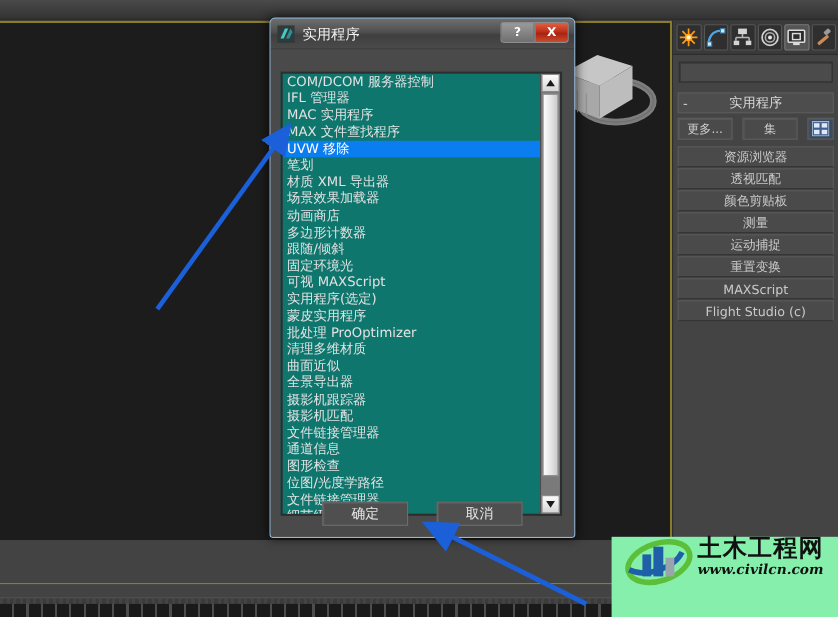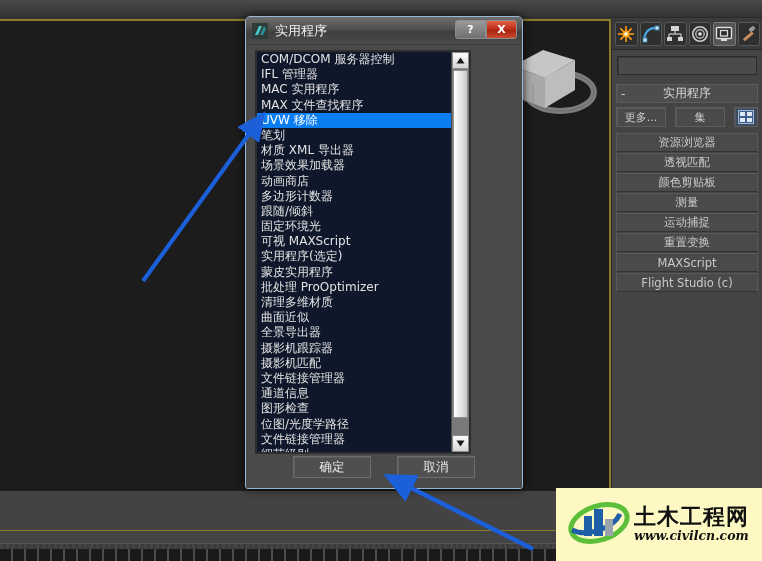--- a/index.html
+++ b/index.html
@@ -134,22 +134,22 @@
     display:flex; align-items:center; justify-content:center;
     font-size:11px; font-weight:bold; color:#fff;
   }
   .wb-help{ background:linear-gradient(180deg,#9a9a9a,#707070); border-radius:3px 0 0 3px; }
   .wb-close{ background:linear-gradient(180deg,#d8插,#a52010); border-radius:0 3px 3px 0; }
   .wb-close{ background:linear-gradient(180deg,#e06048 0%,#c03018 45%,#a82410 55%,#c94a30 100%); }
 
   .dlg-body{ position:absolute; left:0; top:28px; right:0; bottom:0; background:#4a4a4a; }
 
   .listbox{
-    position:absolute; left:9px; top:5px; width:216px; height:404px;
-    background:#0f172a; border:2px solid #2e2e2e;
+    position:absolute; left:9px; top:20px; width:256px; height:404px;
+    background:#0f766e; border:2px solid #2e2e2e;
     border-right-color:#2e2e2e;
     overflow:hidden;
   }
   .list-scrollarea{
     position:absolute; left:0; top:0; right:18px; bottom:0;
     overflow:hidden;
   }
   .list-item{
     height:15.2px; line-height:15.2px;
     padding-left:4px; color:#e2e2e2; font-size:12px;
@@ -184,21 +184,21 @@
     display:flex; align-items:center; justify-content:center;
     box-shadow:inset 1px 1px 0 rgba(255,255,255,.08);
   }
 
   
   .annot{ position:absolute; left:0; top:0; width:762px; height:561px; pointer-events:none; }
 
   
   .watermark{
     position:absolute; left:556px; top:488px; width:206px; height:73px;
-    background:#fef9c3; display:flex; align-items:center; padding-left:12px;
+    background:#86efac; display:flex; padding-left:12px;
   }
   .wm-text{ margin-left:4px; }
   .wm-cn{
     font-size:22px; font-weight:bold; color:#111;
     letter-spacing:1px; line-height:1;
     font-family:"DejaVu Sans","Liberation Sans",sans-serif;
   }
   .wm-url{
     font-size:12.5px; color:#111; font-style:italic; font-weight:bold;
     margin-top:2px; line-height:1;

